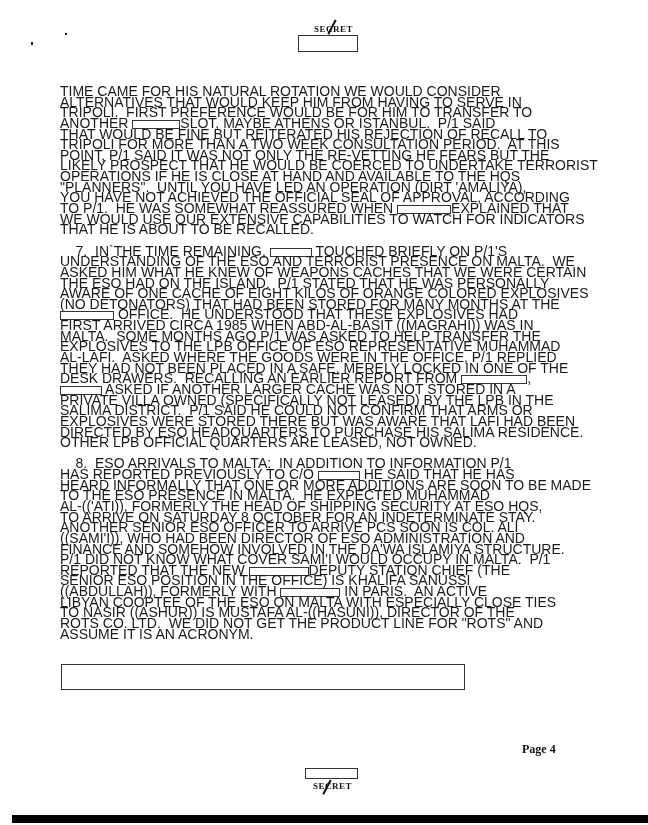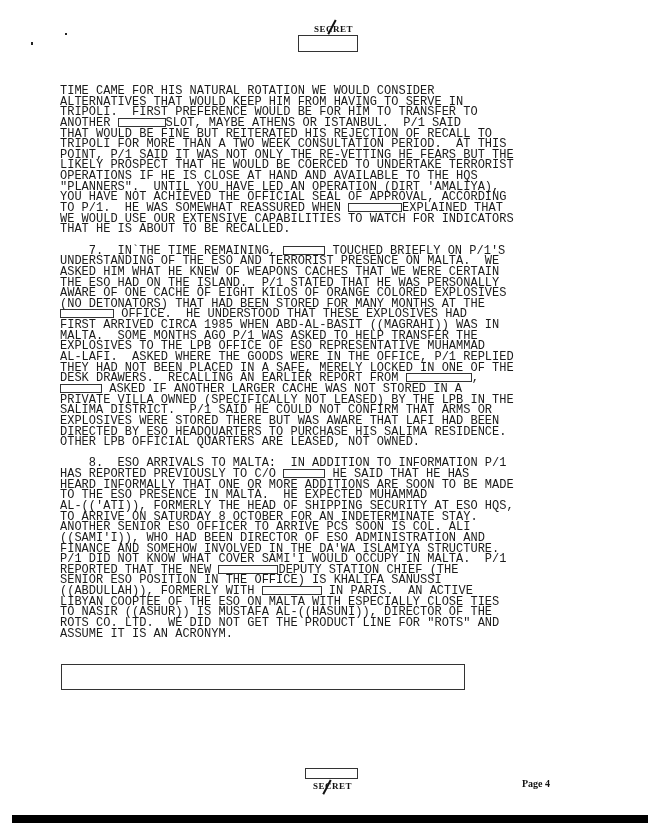--- a/index.html
+++ b/index.html
@@ -9,29 +9,29 @@
       position: absolute; font-family: "Liberation Serif", "DejaVu Serif", serif;
       font-weight: bold; font-size: 9px; letter-spacing: 0.5px; color: #111;
     }
     .slash {
       position: absolute; width: 1.5px; height: 16px; background: #111;
       transform: rotate(28deg);
     }
     .redact-box { position: absolute; border: 1px solid #333; background: #fff; box-sizing: border-box; }
     .body-text {
       position: absolute; left: 60px; top: 86px; width: 420px;
-      font-family: Liberation Mono, monospace;
-      font-size: 12px; line-height: 10.65px; color: #1a1a1a; white-space: pre;
+      font-family: Liberation Sans, sans-serif;
+      font-size: 14px; line-height: 10.65px; color: #1a1a1a; white-space: pre;
     }
     .line { display: block; height: 10.65px; position: relative; }
     .gap { display: block; height: 10.65px; }
     .rbox { display: inline-block; border: 1px solid #333; height: 9px; vertical-align: -1px; box-sizing: border-box; }
     .page-num {
-      position: absolute; left: 522px; top: 778px;
-      font-family: "Liberation Serif", "DejaVu Serif", serif; font-weight: bold; font-size: 10px; color: #111;
+      position: absolute; left: 522px; top: 742px;
+      font-family: "Liberation Serif", "DejaVu Serif", serif; font-weight: bold; font-size: 12px; color: #111;
     }
     .bottom-bar { position: absolute; left: 12px; top: 815px; width: 636px; height: 8px; background: #000; }
     .speck { position: absolute; width: 2px; height: 3px; background: #222; }
   </style>
 </head>
 <body>
 
 <div class="page">
 
   <div class="classif" style="left:314px; top:24px;">SECRET</div>

